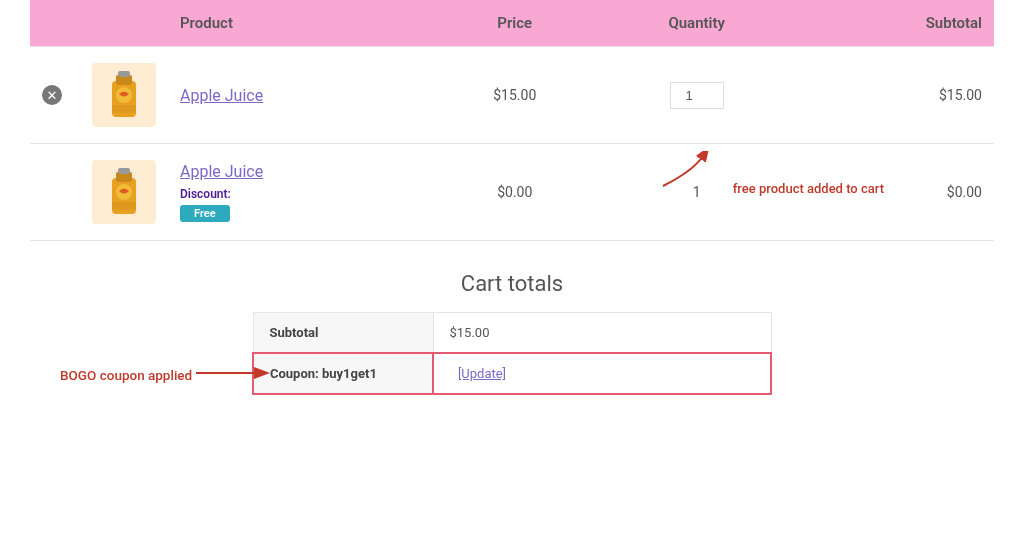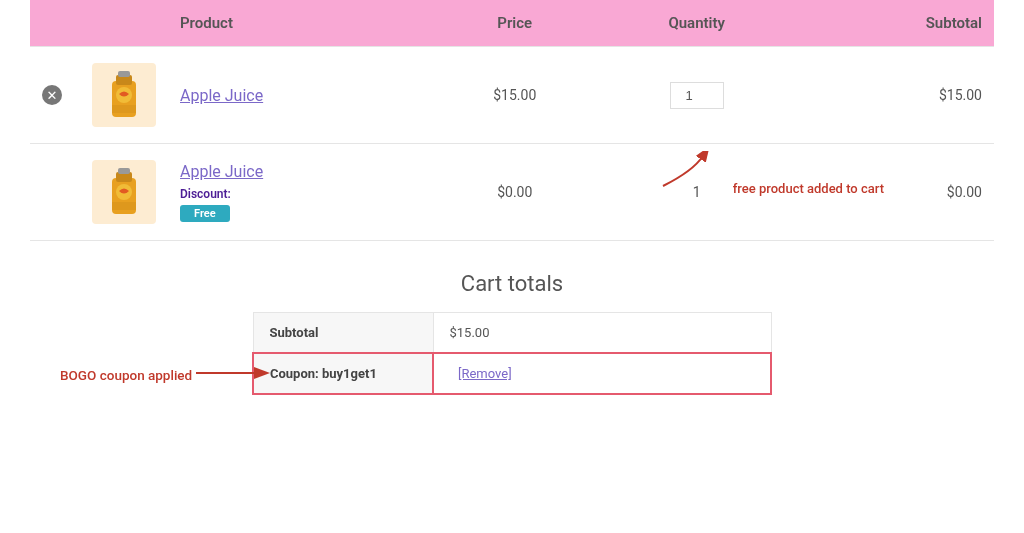--- a/index.html
+++ b/index.html
@@ -337,21 +337,21 @@
       <h2 class="cart-totals-title">Cart totals</h2>
       <table class="totals-table">
         <tbody>
             <tr>
           <td>Subtotal</td>
           <td>$15.00</td>
         </tr>
         <tr class="coupon-row-totals">
           <td>Coupon: buy1get1</td>
           <td>
-            <a href="#" class="coupon-remove-link">[Remove]</a>
+            <a href="#" class="coupon-remove-link">[Update]</a>
           </td>
         </tr>
       </tbody>
         </table>
     </div>
   </div>
 
 </div>
 
 </body></html>

